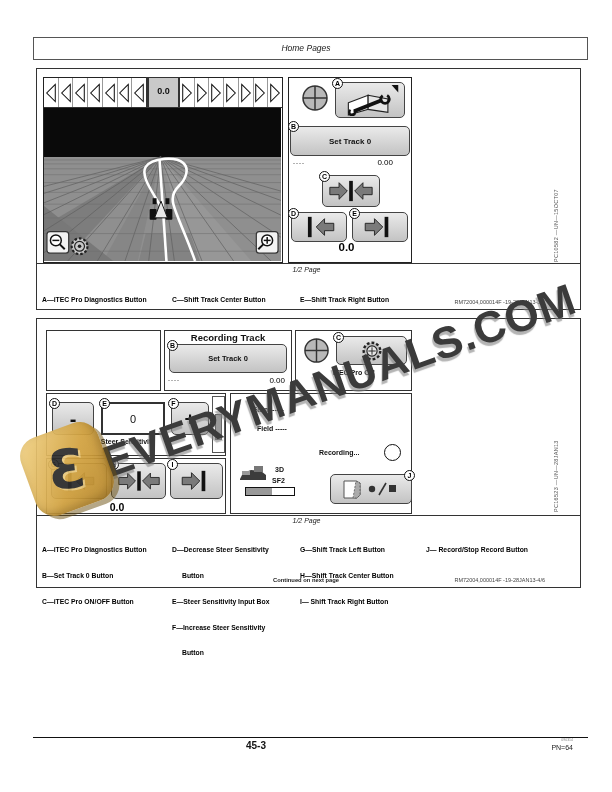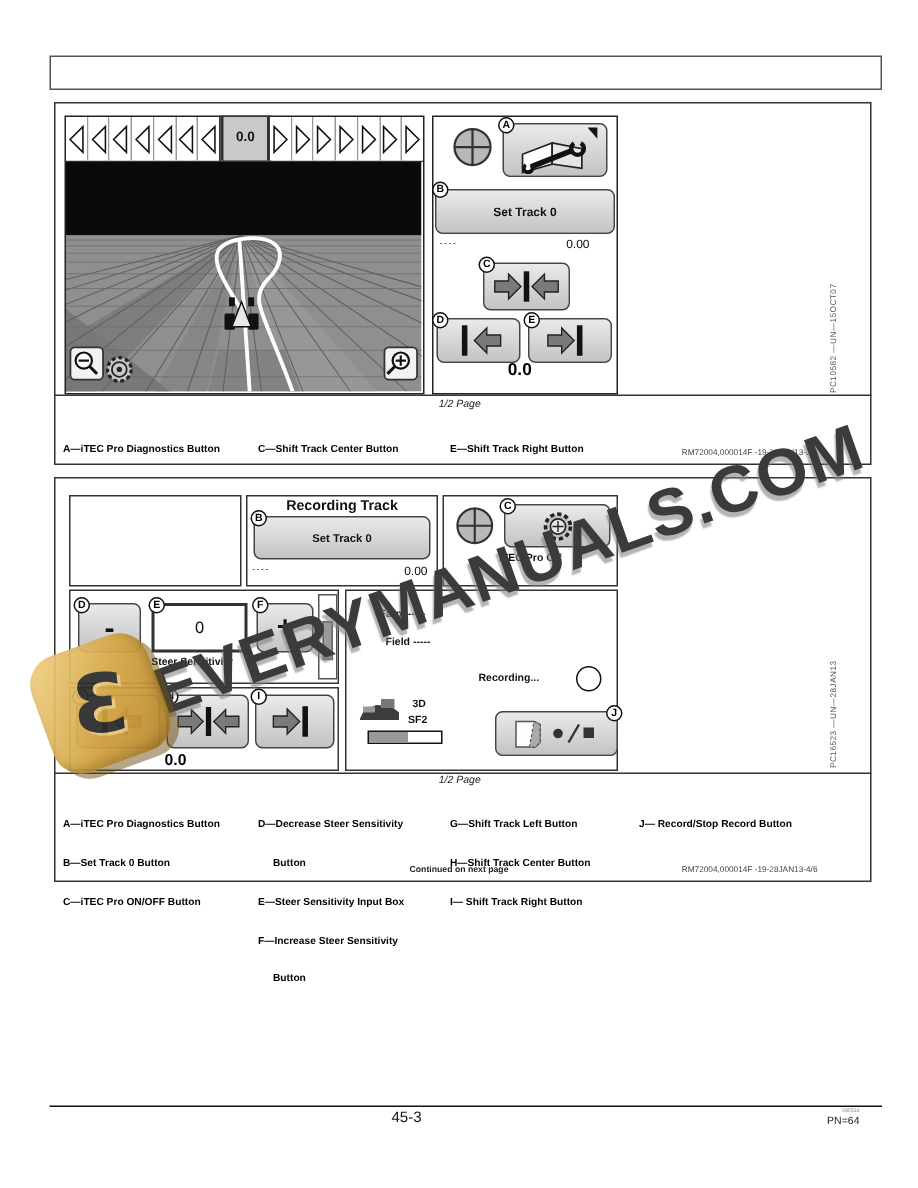--- a/index.html
+++ b/index.html
@@ -7,21 +7,21 @@
   .page {
     position:relative; width:612px; height:792px; background:#fff;
     font-family:"Liberation Sans", sans-serif; overflow:hidden; margin:0 auto;
     color:#111;
   }
   .abs { position:absolute; }
   
   .header-box { left:33px; top:37px; width:555px; height:23px; border:1px solid #555; }
   .header-title { left:0; right:0; top:43px; text-align:center; font-style:italic; font-size:8.5px; color:#222; }
   .footer-rule { left:33px; top:737px; width:555px; border-top:1.5px solid #111; }
-  .page-num { left:246px; top:740px; width:50px; text-align:center; font-weight:normal; font-size:10px; }
+  .page-num { left:246px; top:740px; width:50px; text-align:left; font-weight:bold; font-size:10px; }
   .print-code { right:39px; top:738px; font-size:3.5px; color:#888; }
   .pn { right:39px; top:744px; font-size:7px; color:#222; }
   
   .fig-frame { border:1px solid #333; background:#fff; }
   .fig1 { left:36px; top:68px; width:545px; height:242px; }
   .fig2 { left:36px; top:318px; width:545px; height:270px; }
   .fig-rule { left:36px; width:545px; border-top:1px solid #333; }
   .size-note { left:33px; right:32px; text-align:center; font-style:italic; font-size:7px; color:#222; }
   .vlabel { font-size:5.5px; color:#555; writing-mode:vertical-rl; transform:rotate(180deg); letter-spacing:.3px; }
   .cap { font-weight:bold; font-size:6.8px; line-height:8.6px; white-space:pre; color:#000; }
@@ -71,20 +71,21 @@
     transform:rotate(14deg); text-shadow:2px 2px 0 #e9c97e;
   }
   svg { display:block; }
 </style>
 </head>
 <body>
 
 <div class="page">
 
   <div class="abs header-box"></div>
+  <div class="abs header-title">Home Pages</div>
 
   <div class="abs fig-frame fig1"></div>
 
   <div class="panel" style="left:43px;top:77px;width:240px;height:186px;">
     <div class="lightbar">
       <div class="tri-cell">
           <svg width="12" height="22" viewBox="0 0 14 24">
             <polygon points="12,2 2,12 12,22" fill="#fff" stroke="#111" stroke-width="1.2"></polygon>
           </svg>
         </div>

